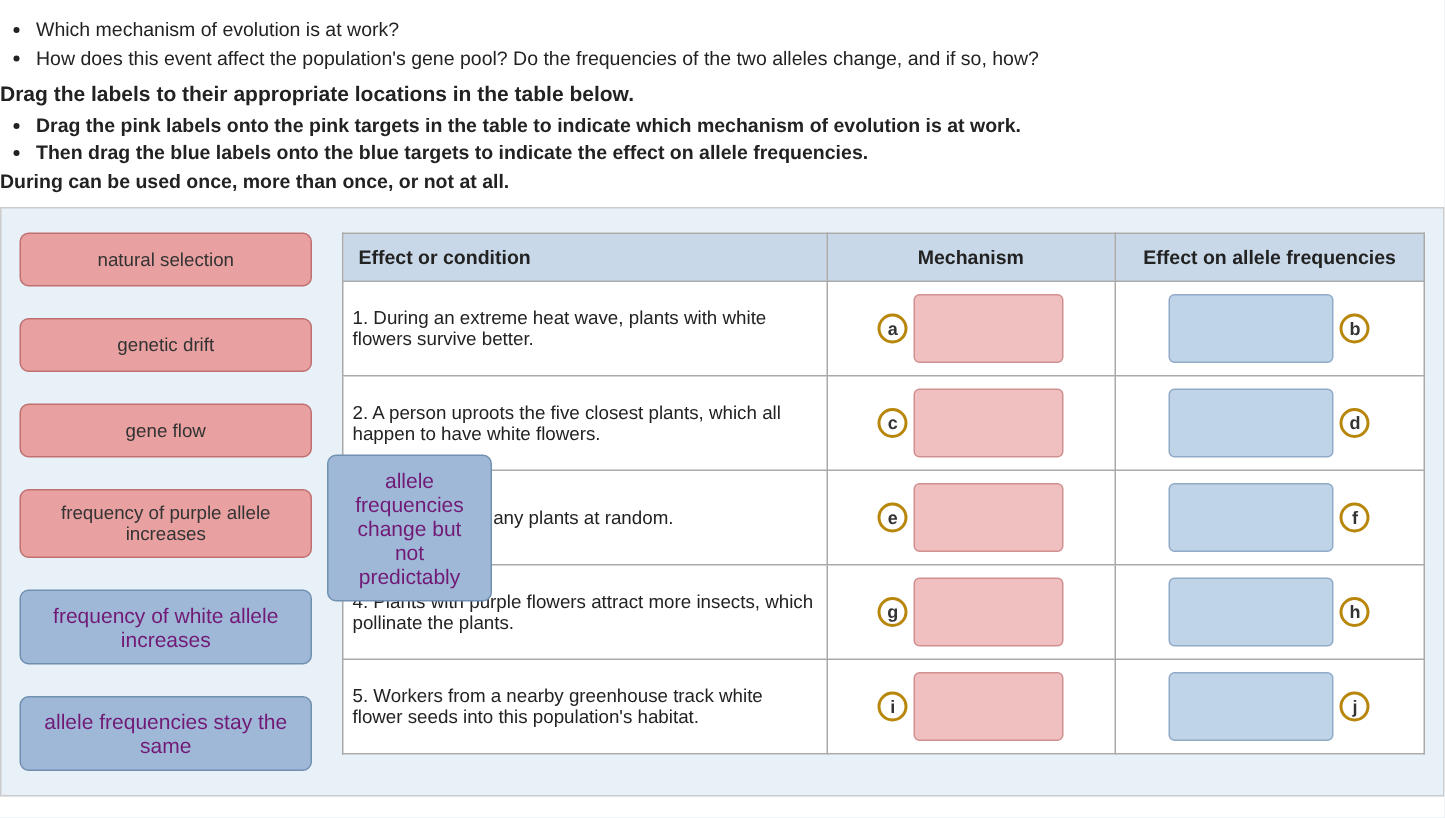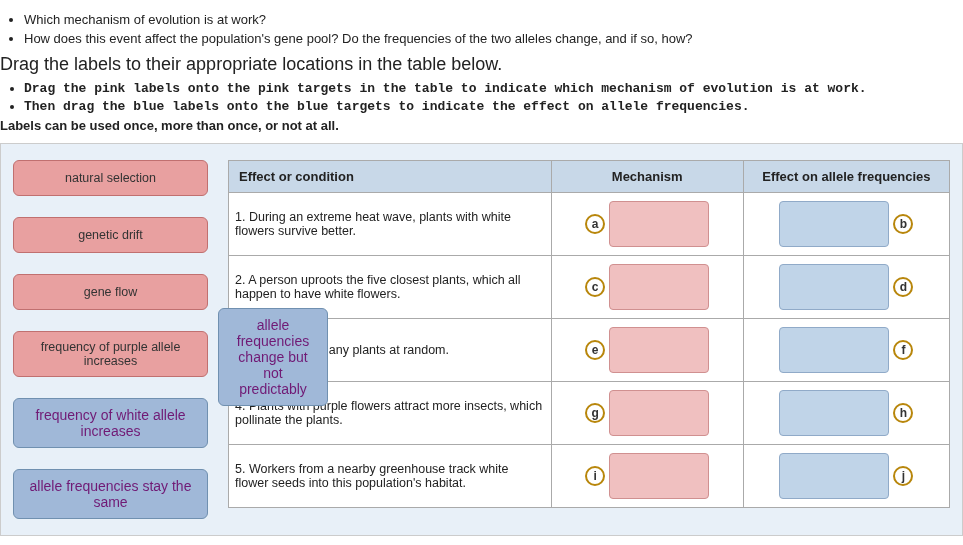--- a/index.html
+++ b/index.html
@@ -20,33 +20,32 @@
     .intro-list {
       list-style: disc;
       margin-left: 24px;
       margin-bottom: 8px;
     }
     .intro-list li {
       margin-bottom: 4px;
       font-size: 13px;
     }
     .drag-instruction {
-      font-weight: normal;
+      font-weight: bold;
       margin-bottom: 6px;
-      font-size: 18px;
+      font-size: 14px;
     }
     .sub-instructions {
       list-style: disc;
       margin-left: 24px;
       margin-bottom: 4px;
       font-size: 13px;
     }
     .sub-instructions li {
       margin-bottom: 3px;
-      font-family: Liberation Mono, monospace;
     }
     .sub-instructions li b {
       font-weight: bold;
     }
     .note {
       font-weight: bold;
       font-size: 13px;
       margin-bottom: 10px;
     }
     .main-area {
@@ -184,21 +183,21 @@
     <li>How does this event affect the population's gene pool? Do the frequencies of the two alleles change, and if so, how?</li>
   </ul>
 
   <p class="drag-instruction">Drag the labels to their appropriate locations in the table below.</p>
 
   <ul class="sub-instructions">
     <li><b>Drag the pink labels onto the pink targets in the table to indicate which mechanism of evolution is at work.</b></li>
     <li><b>Then drag the blue labels onto the blue targets to indicate the effect on allele frequencies.</b></li>
   </ul>
 
-  <p class="note">Labels can be used once, more than once, or not at all.</p>
+  <p class="note">During can be used once, more than once, or not at all.</p>
 
   <div class="main-area">
     <div class="labels-panel">
       <div class="pink-label">natural selection</div>
       <div class="pink-label">genetic drift</div>
       <div class="pink-label">gene flow</div>
       <div class="pink-label">frequency of purple allele increases</div>
       <div class="blue-label">frequency of white allele increases</div>
       <div class="blue-label">allele frequencies stay the same</div>
       <div class="blue-label floating-blue">allele frequencies change but not predictably</div>

